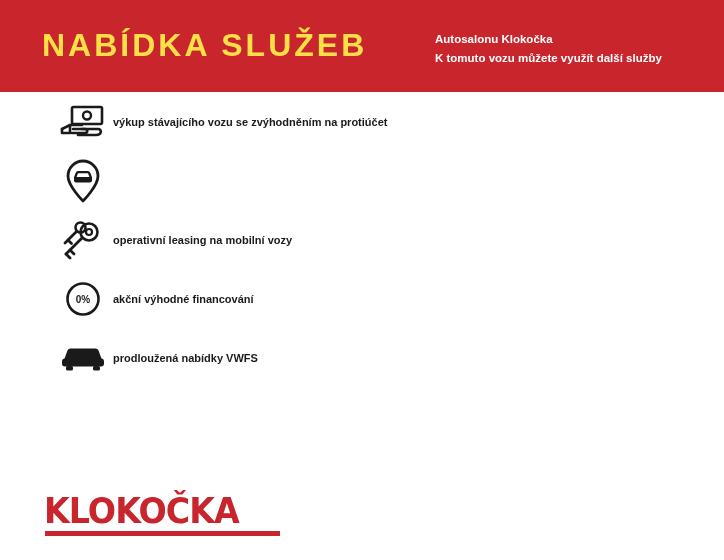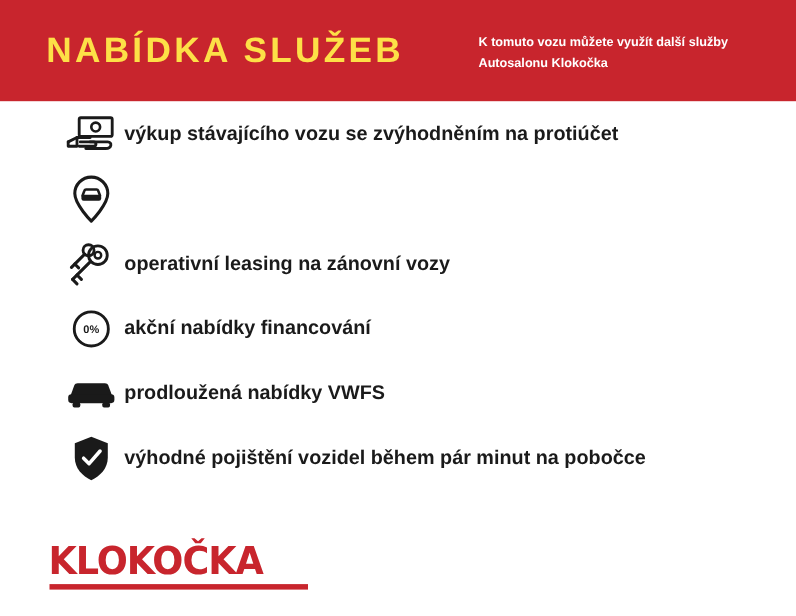--- a/index.html
+++ b/index.html
@@ -73,21 +73,21 @@
     width: 52px;
     height: 48px;
     display: flex;
     align-items: center;
     justify-content: center;
   }
   .service-label {
     position: absolute;
     left: 113px;
     color: #1a1a1a;
-    font-size: 18px;
+    font-size: 11px;
     font-weight: bold;
     white-space: nowrap;
   }
 
   
   .footer {
     position: absolute;
     left: 0;
     top: 478px;
     width: 724px;
@@ -116,22 +116,22 @@
   }
 </style>
 </head>
 <body>
 
 <div class="page">
 
   <div class="header">
     <div class="header-title">NABÍDKA SLUŽEB</div>
     <div class="header-sub">
+      <div>Autosalonu Klokočka</div>
       <div>K tomuto vozu můžete využít další služby</div>
-      <div>Autosalonu Klokočka</div>
     </div>
   </div>
 
   <div class="services">
 
     <div class="service-row">
       <div class="service-icon">
         <svg width="50" height="40" viewBox="0 0 50 40" fill="none">
           <rect x="14" y="5" width="30" height="17" rx="1.5" stroke="#1a1a1a" stroke-width="2.6"></rect>
           <circle cx="29" cy="13.5" r="4" stroke="#1a1a1a" stroke-width="2.4"></circle>
@@ -160,54 +160,45 @@
           <circle cx="31" cy="14" r="8.5" stroke="#1a1a1a" stroke-width="2.6"></circle>
           <circle cx="31" cy="14" r="3" stroke="#1a1a1a" stroke-width="2.2"></circle>
           <path d="M24 20 L8 36" stroke="#1a1a1a" stroke-width="2.8" stroke-linecap="round"></path>
           <path d="M12 32 L16 36" stroke="#1a1a1a" stroke-width="2.8" stroke-linecap="round"></path>
           <path d="M8 36 L12 40" stroke="#1a1a1a" stroke-width="2.8" stroke-linecap="round"></path>
           <path d="M19 13 L7 25" stroke="#1a1a1a" stroke-width="2.8" stroke-linecap="round"></path>
           <circle cx="22.5" cy="9.5" r="5" stroke="#1a1a1a" stroke-width="2.6"></circle>
           <path d="M10 22 L13.5 25.5" stroke="#1a1a1a" stroke-width="2.8" stroke-linecap="round"></path>
         </svg>
       </div>
-      <div class="service-label">operativní leasing na zánovní vozy</div>
+      <div class="service-label">operativní leasing na mobilní vozy</div>
     </div>
 
     <div class="service-row">
       <div class="service-icon">
         <svg width="44" height="44" viewBox="0 0 44 44" fill="none">
           <circle cx="22" cy="22" r="15.5" stroke="#1a1a1a" stroke-width="2.6"></circle>
           <text x="22" y="26" text-anchor="middle" font-family="Liberation Sans, sans-serif" font-size="10" font-weight="bold" fill="#1a1a1a">0%</text>
         </svg>
       </div>
-      <div class="service-label">akční nabídky financování</div>
+      <div class="service-label">akční výhodné financování</div>
     </div>
 
     <div class="service-row">
       <div class="service-icon">
         <svg width="50" height="36" viewBox="0 0 50 36" fill="none">
           <path d="M6 20 L9.5 10.5 C10 9.2 11.2 8.4 12.6 8.4 L37.4 8.4 C38.8 8.4 40 9.2 40.5 10.5 L44 20 Z" fill="#1a1a1a"></path>
           <rect x="4" y="18.5" width="42" height="8" rx="3" fill="#1a1a1a"></rect>
           <rect x="8" y="26" width="7" height="4.5" rx="1.6" fill="#1a1a1a"></rect>
           <rect x="35" y="26" width="7" height="4.5" rx="1.6" fill="#1a1a1a"></rect>
         </svg>
       </div>
       <div class="service-label">prodloužená nabídky VWFS</div>
     </div>
 
-    <div class="service-row">
-      <div class="service-icon">
-        <svg width="40" height="46" viewBox="0 0 40 46" fill="none">
-          <path d="M20 3 L35 9 L35 22 C35 32 28 39 20 42.5 C12 39 5 32 5 22 L5 9 Z" fill="#1a1a1a"></path>
-          <path d="M13 22.5 L18 27.5 L28 16" stroke="#ffffff" stroke-width="3.2" stroke-linecap="round" stroke-linejoin="round" fill="none"></path>
-        </svg>
-      </div>
-      <div class="service-label">výhodné pojištění vozidel během pár minut na pobočce</div>
-    </div>
 
   </div>
 
   <div class="footer">
     <div class="logo">KLOKOČKA</div>
     <div class="logo-underline"></div>
   </div>
 
 </div>
 

